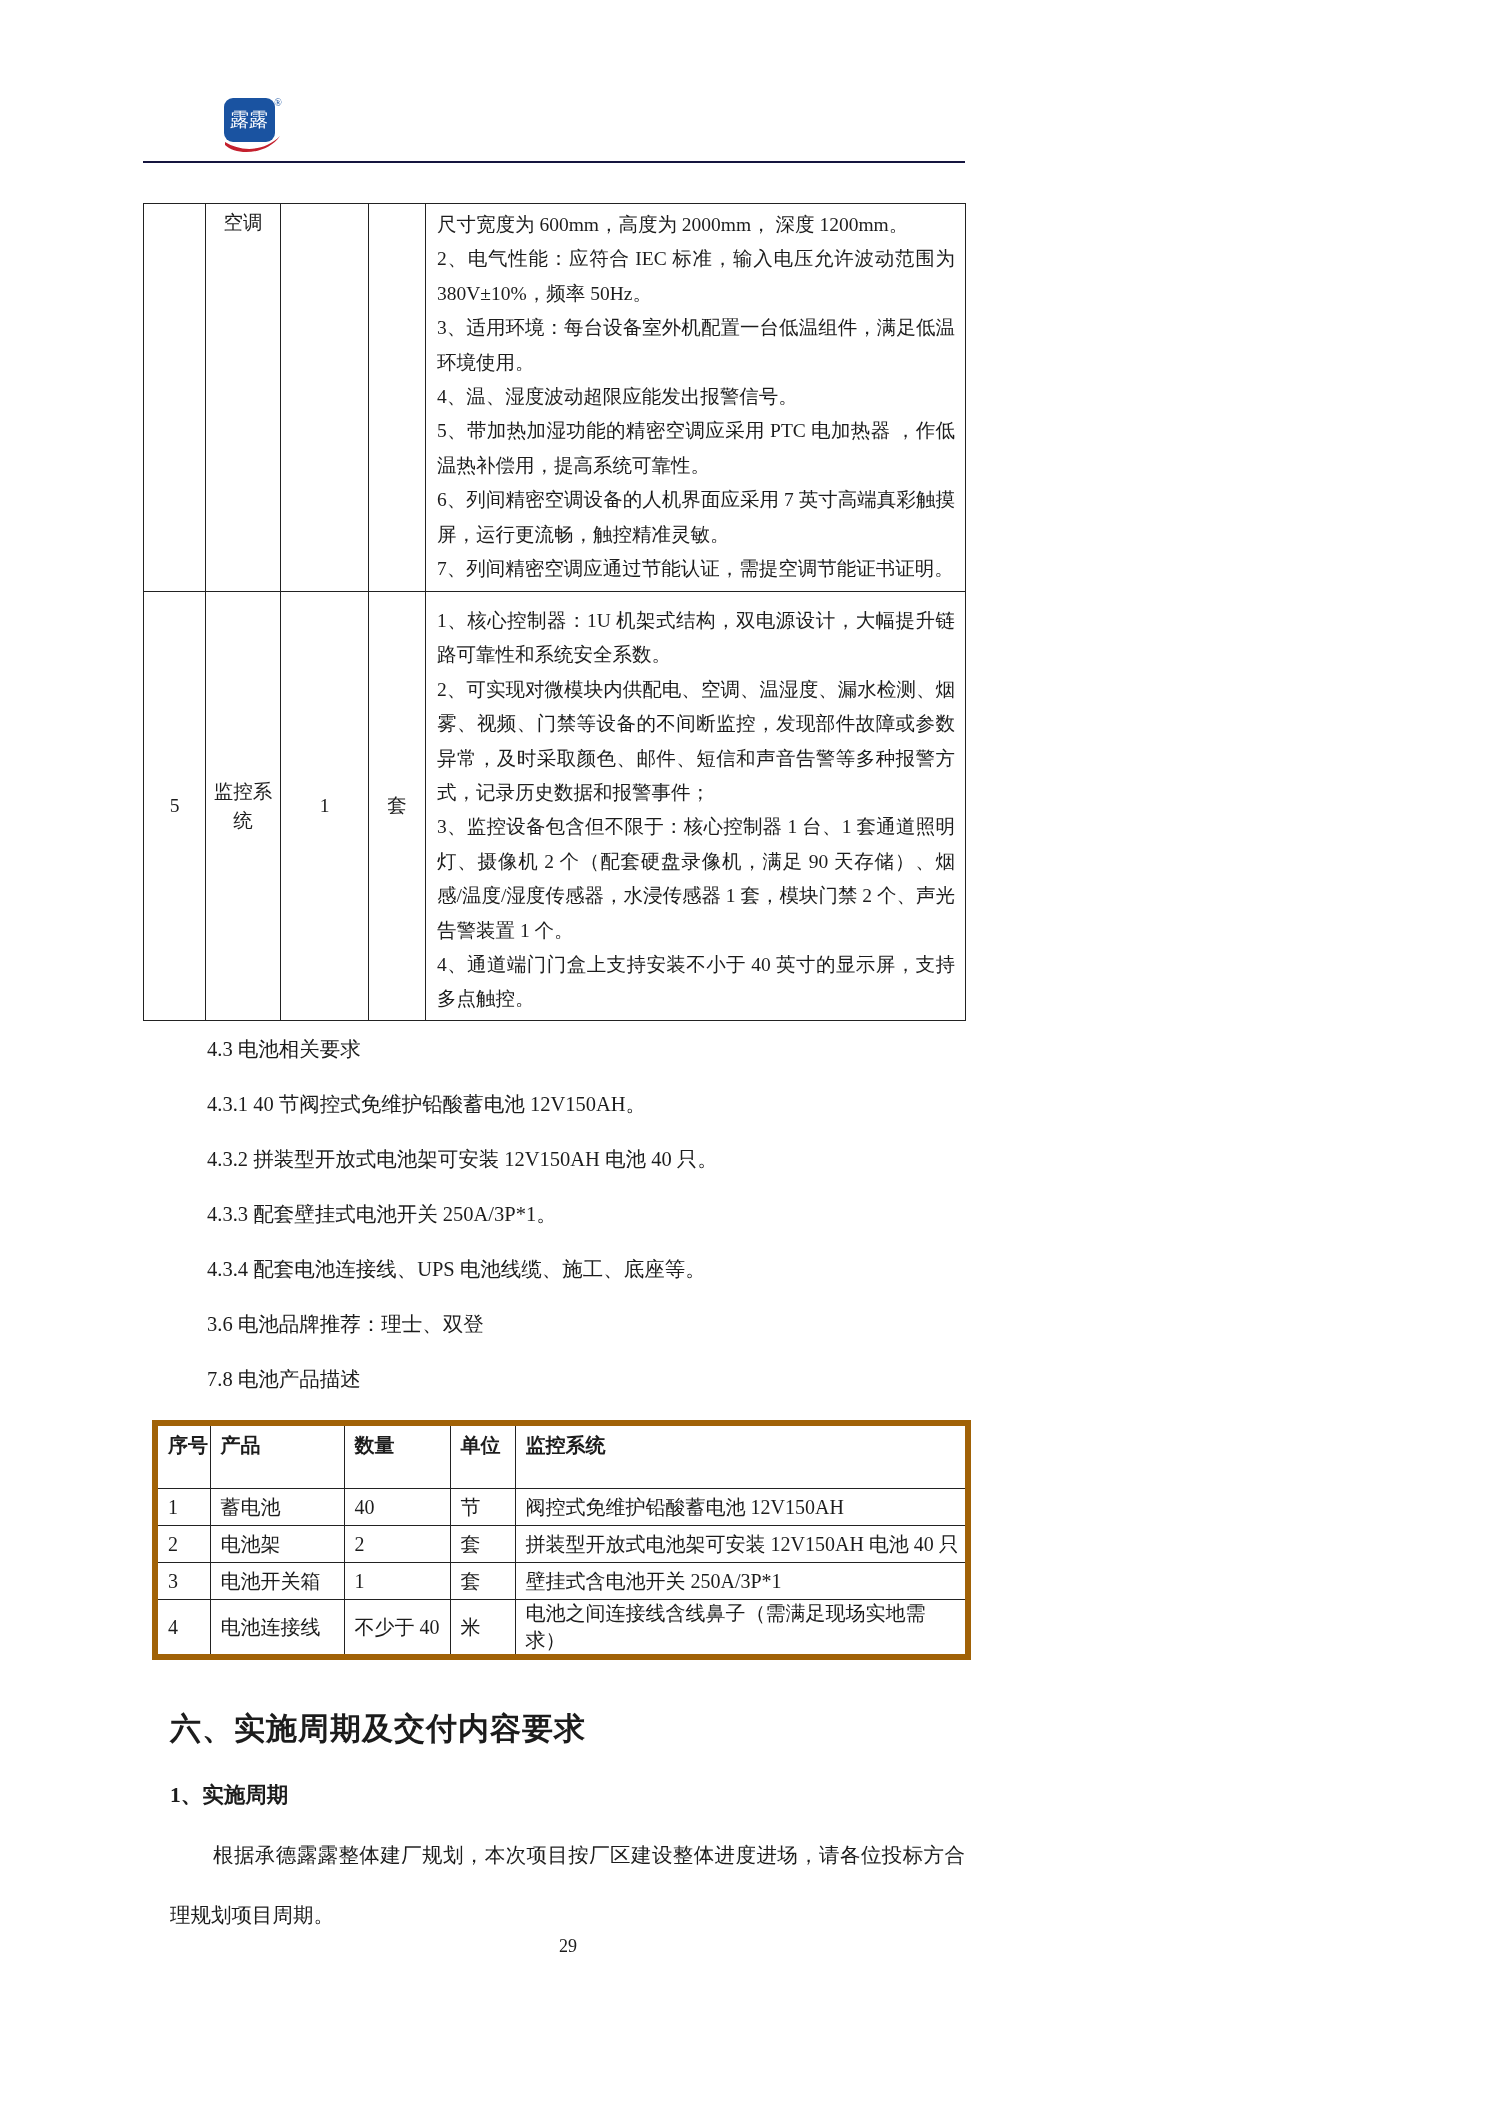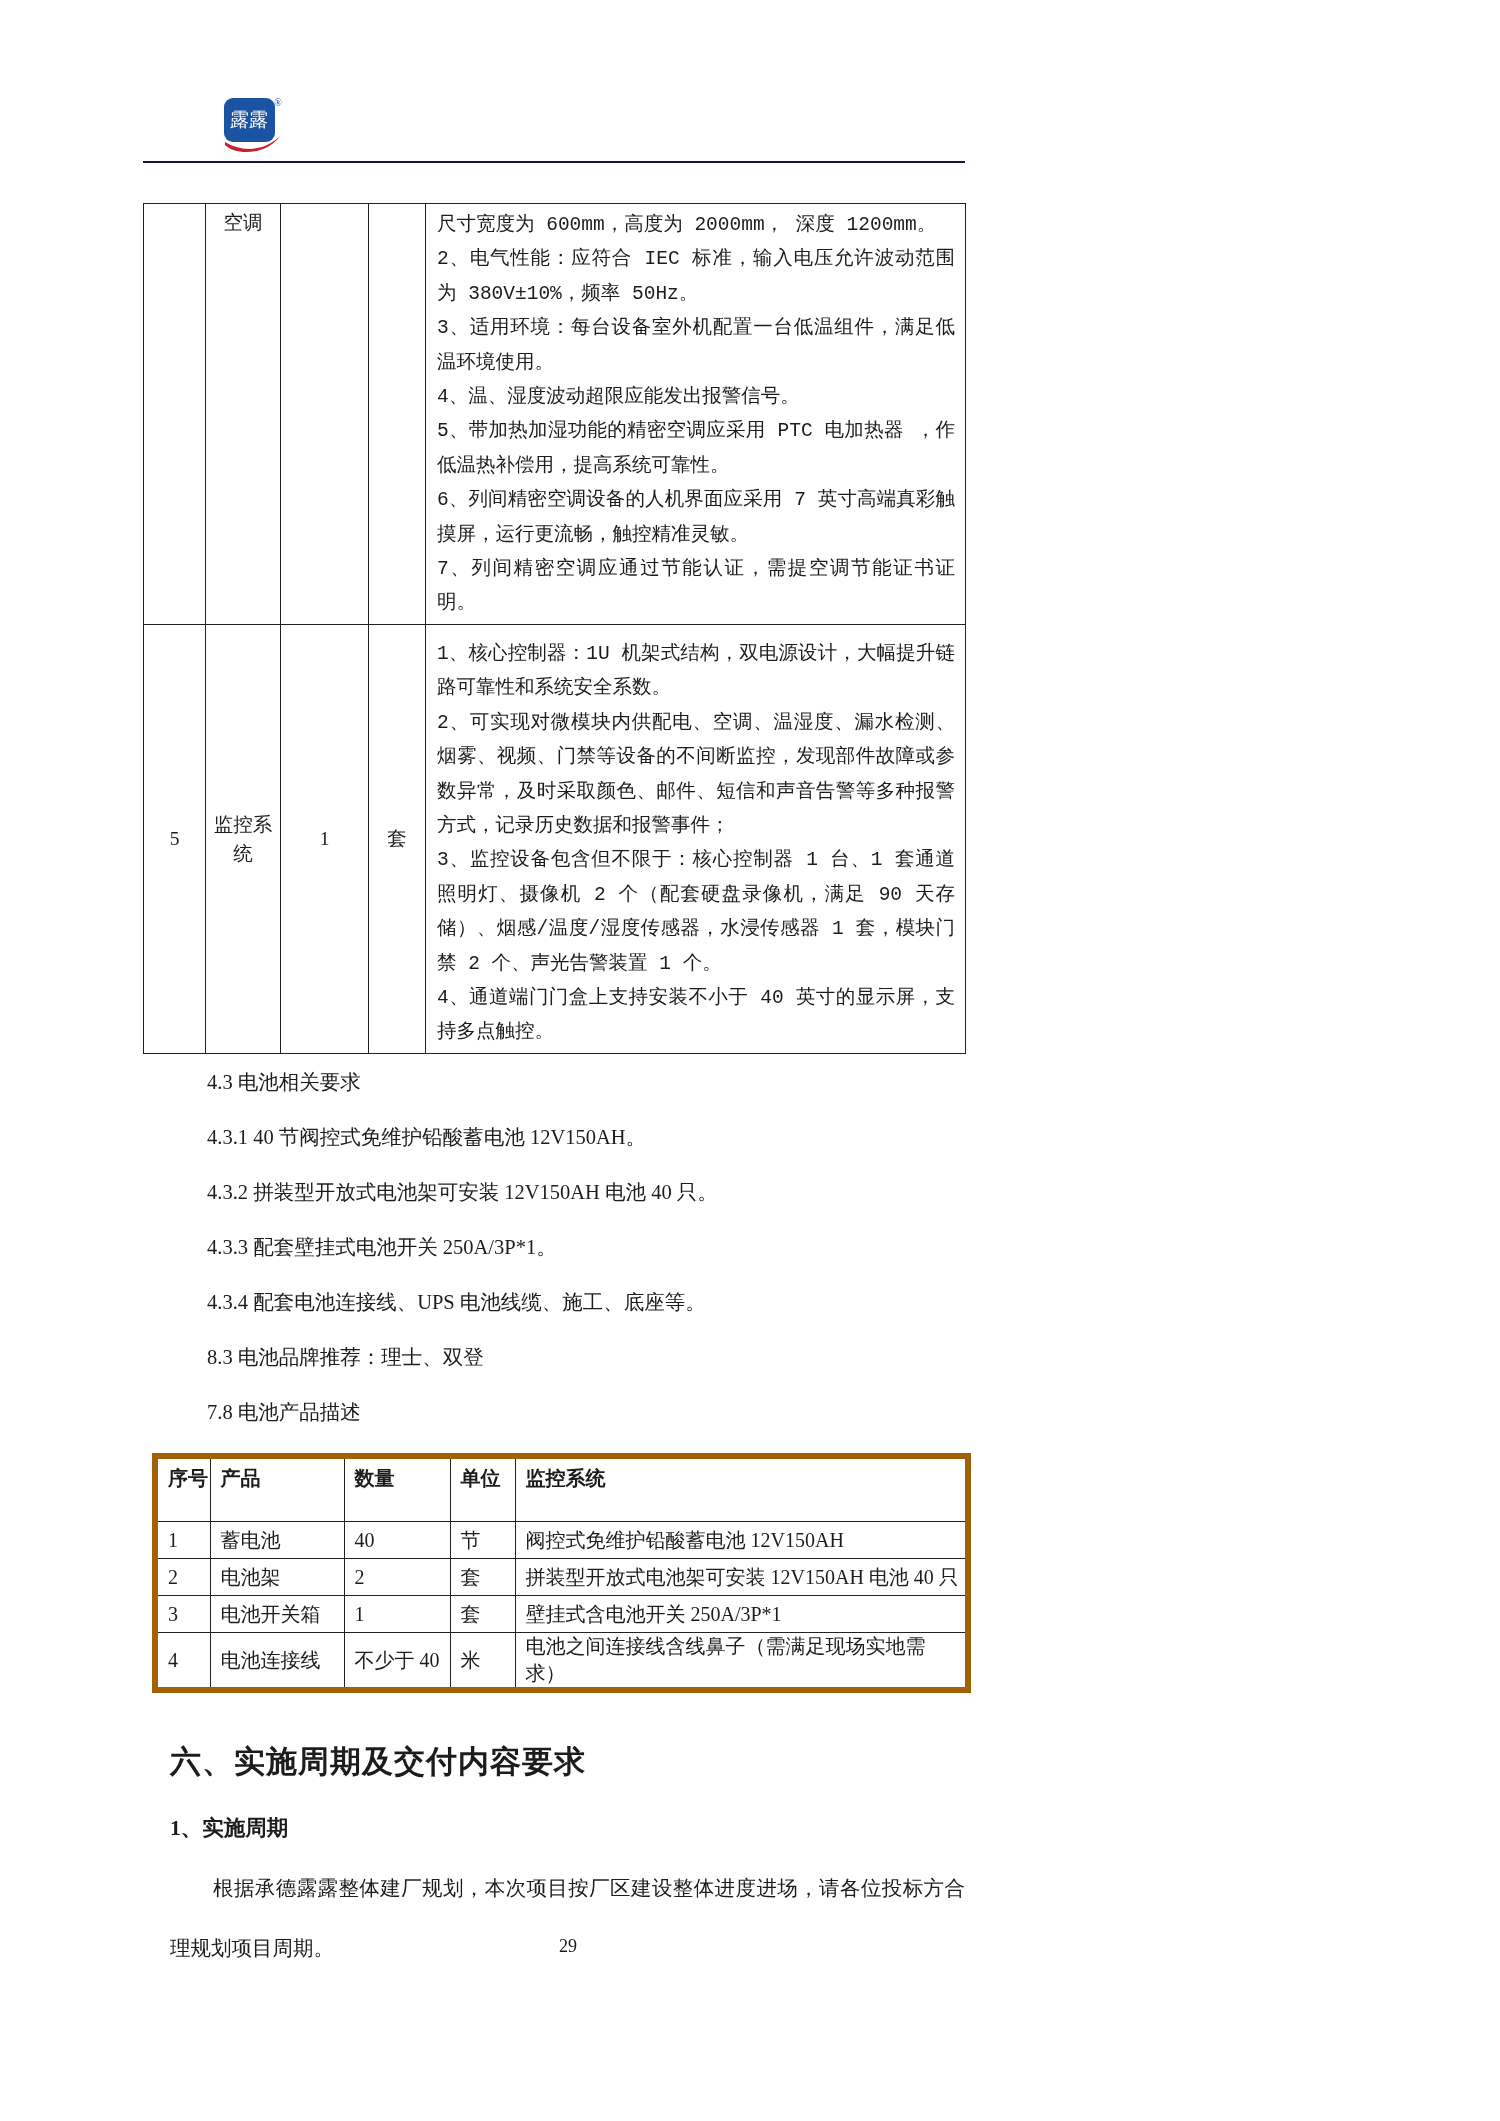--- a/index.html
+++ b/index.html
@@ -31,21 +31,21 @@
   .spec-table col.c2 { width: 75px; }
   .spec-table col.c3 { width: 88px; }
   .spec-table col.c4 { width: 57px; }
   .spec-table col.c5 { width: 540px; }
   .spec-table td.label { text-align: center; line-height: 29px; padding: 2px; }
   .spec-table tr.row-ac td { height: 388px; vertical-align: top; padding-top: 4px; }
   .spec-table tr.row-mon td { height: 412px; }
   .spec-table tr.row-mon td.label { vertical-align: middle; }
   .spec-table td.desc {
     text-align: justify; vertical-align: top;
-    padding: 12px 10px 3px 11px; line-height: 34.4px; font-family: Liberation Mono, monospace;
+    padding: 12px 10px 3px 11px; line-height: 34.4px;
   }
   .spec-table td.desc p { margin: 0; }
 
   
   .sections { margin: 14px 0 0 64px; }
   .sections p { font-size: 20.5px; line-height: 29px; margin-bottom: 26px; }
 
   
   .battery-table { width: 813px; margin: 15px 0 0 9px; table-layout: fixed; border: 6px solid #a16207; }
   .battery-table td { border: 1px solid #222; font-size: 20px; text-align: left; padding-left: 10px; }
@@ -133,21 +133,21 @@
         </tr>
       </tbody>
     </table>
 
     <div class="sections">
       <p>4.3 电池相关要求</p>
       <p>4.3.1 40 节阀控式免维护铅酸蓄电池 12V150AH。</p>
       <p>4.3.2  拼装型开放式电池架可安装 12V150AH 电池 40 只。</p>
       <p>4.3.3  配套壁挂式电池开关 250A/3P*1。</p>
       <p>4.3.4 配套电池连接线、UPS 电池线缆、施工、底座等。</p>
-      <p>8.3 电池品牌推荐：理士、双登</p>
+      <p>3.6 电池品牌推荐：理士、双登</p>
       <p>7.8 电池产品描述</p>
     </div>
 
     <table class="battery-table">
       <colgroup>
           <col class="b1">
           <col class="b2">
           <col class="b3">
           <col class="b4">
           <col class="b5">

